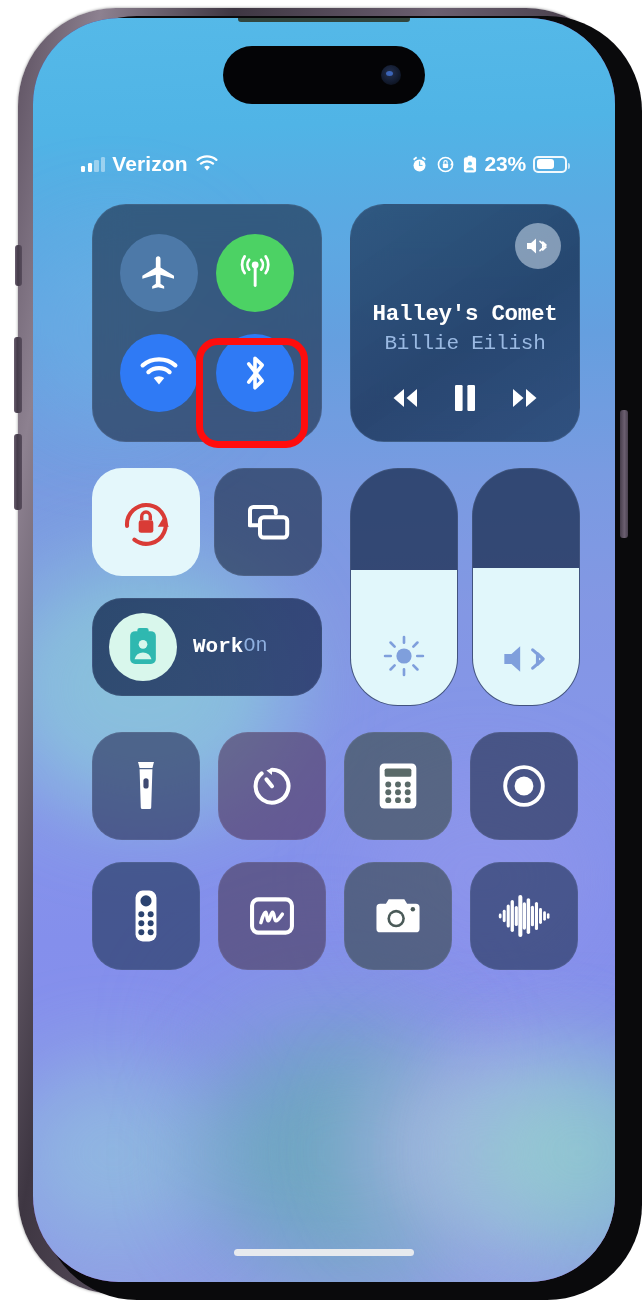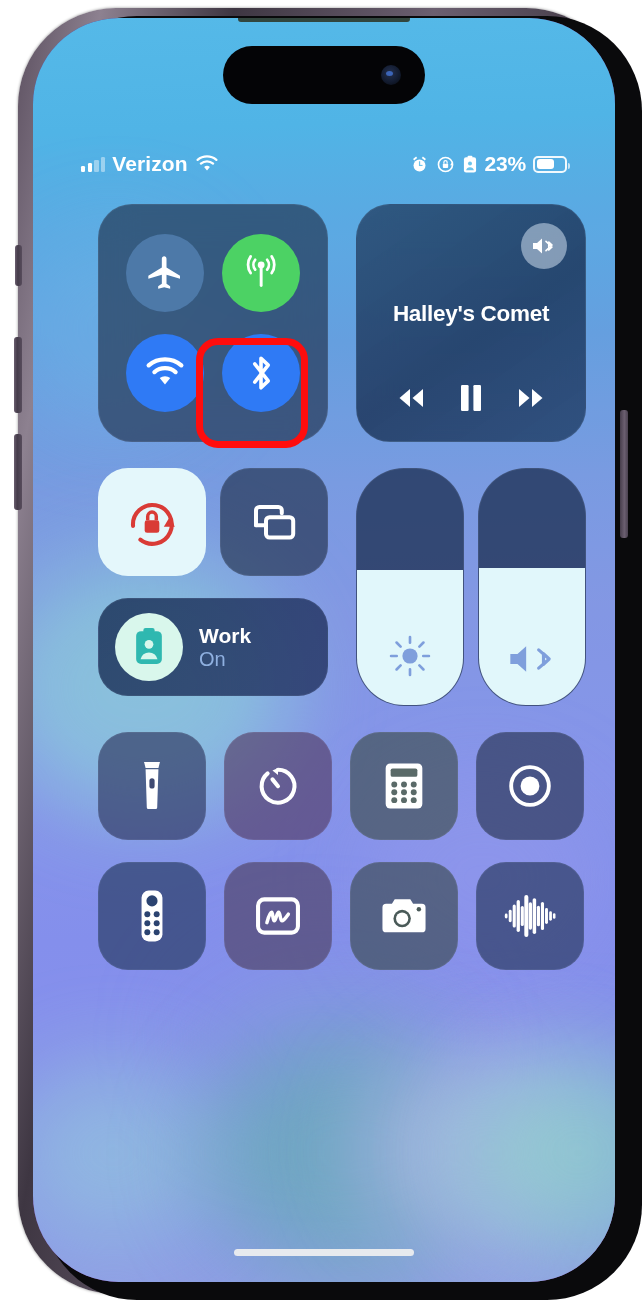--- a/index.html
+++ b/index.html
@@ -99,21 +99,21 @@
   }
   .battery::after{
     content:""; position:absolute; right:-5px; top:5px; width:2.5px; height:6px;
     border-radius:0 2px 2px 0; background:rgba(255,255,255,.65);
   }
   .battery b{ position:absolute; left:1.6px; top:1.6px; bottom:1.6px;
     width:59%; border-radius:3px; background:#fff; display:block; }
 
   
   .cc{
-    position:absolute; left:65px; top:186px; width:488px; z-index:5;
+    position:absolute; left:59px; top:186px; width:488px; z-index:5;font-family:Liberation Mono, monospace;
   }
   .row{ display:flex; gap:28px; }
 
   .tile{
     background:rgba(28,42,68,.62);
     border:1px solid rgba(255,255,255,.06);
     backdrop-filter:blur(18px);
     border-radius:34px;
   }
 
@@ -149,21 +149,21 @@
   .sq-dark{ background:rgba(28,42,68,.62); border:1px solid rgba(255,255,255,.06); }
   .sq-on{ background:#e4f7fb; }
 
   
   .focus{ width:230px; height:98px; border-radius:30px;
     background:linear-gradient(120deg,rgba(25,48,86,.82),rgba(36,52,100,.82));
     border:1px solid rgba(255,255,255,.06);
     display:flex; align-items:center; gap:16px; padding:0 16px; }
   .focus-ic{ width:68px; height:68px; border-radius:50%; background:#d9f7ec;
     display:flex; align-items:center; justify-content:center; flex:0 0 auto; }
-  .focus-txt{ display:flex; flex-direction:column; line-height:1.12; }
+  .focus-txt{ display:flex; flex-direction:row; line-height:1.12; }
   .focus-name{ color:#fff; font-size:21px; font-weight:600; }
   .focus-state{ color:#8fb0e0; font-size:20px; font-weight:400; }
 
   
   .slider{ position:relative; width:108px; height:238px; border-radius:48px;
     overflow:hidden; background:rgba(22,40,74,.72);
     border:1px solid rgba(255,255,255,.07); }
   .slider-fill{ position:absolute; left:0; right:0; bottom:0; background:#e1f7fb; }
   .slider-ic{ position:absolute; left:0; right:0; bottom:26px;
     display:flex; align-items:center; justify-content:center; }
@@ -324,20 +324,21 @@
         </div>
 
         <div class="tile media">
           <div class="media-route">
             <svg width="28" height="24" viewBox="0 0 28 24">
               <path d="M3 9h4l5-4.4v14.8L7 15H3z" fill="#fff"></path>
               <path d="M16 7.4 22 13l-3.2 3V8l3.2 3-6 5.6" stroke="#fff" stroke-width="1.7" fill="none" stroke-linejoin="round" stroke-linecap="round"></path>
             </svg>
           </div>
           <div class="media-title">Halley's Comet</div>
+          <div class="media-artist">Billie Eilish</div>
           <div class="media-ctrls">
             <span>
               <svg width="38" height="24" viewBox="0 0 38 24">
                 <path d="M18 3v18L7.5 12z" fill="#fff"></path>
                 <path d="M31 3v18L20.5 12z" fill="#fff"></path>
               </svg>
             </span>
             <span>
               <svg width="28" height="30" viewBox="0 0 28 30">
                 <rect x="4" y="2" width="7.6" height="26" rx="1.2" fill="#fff"></rect>

